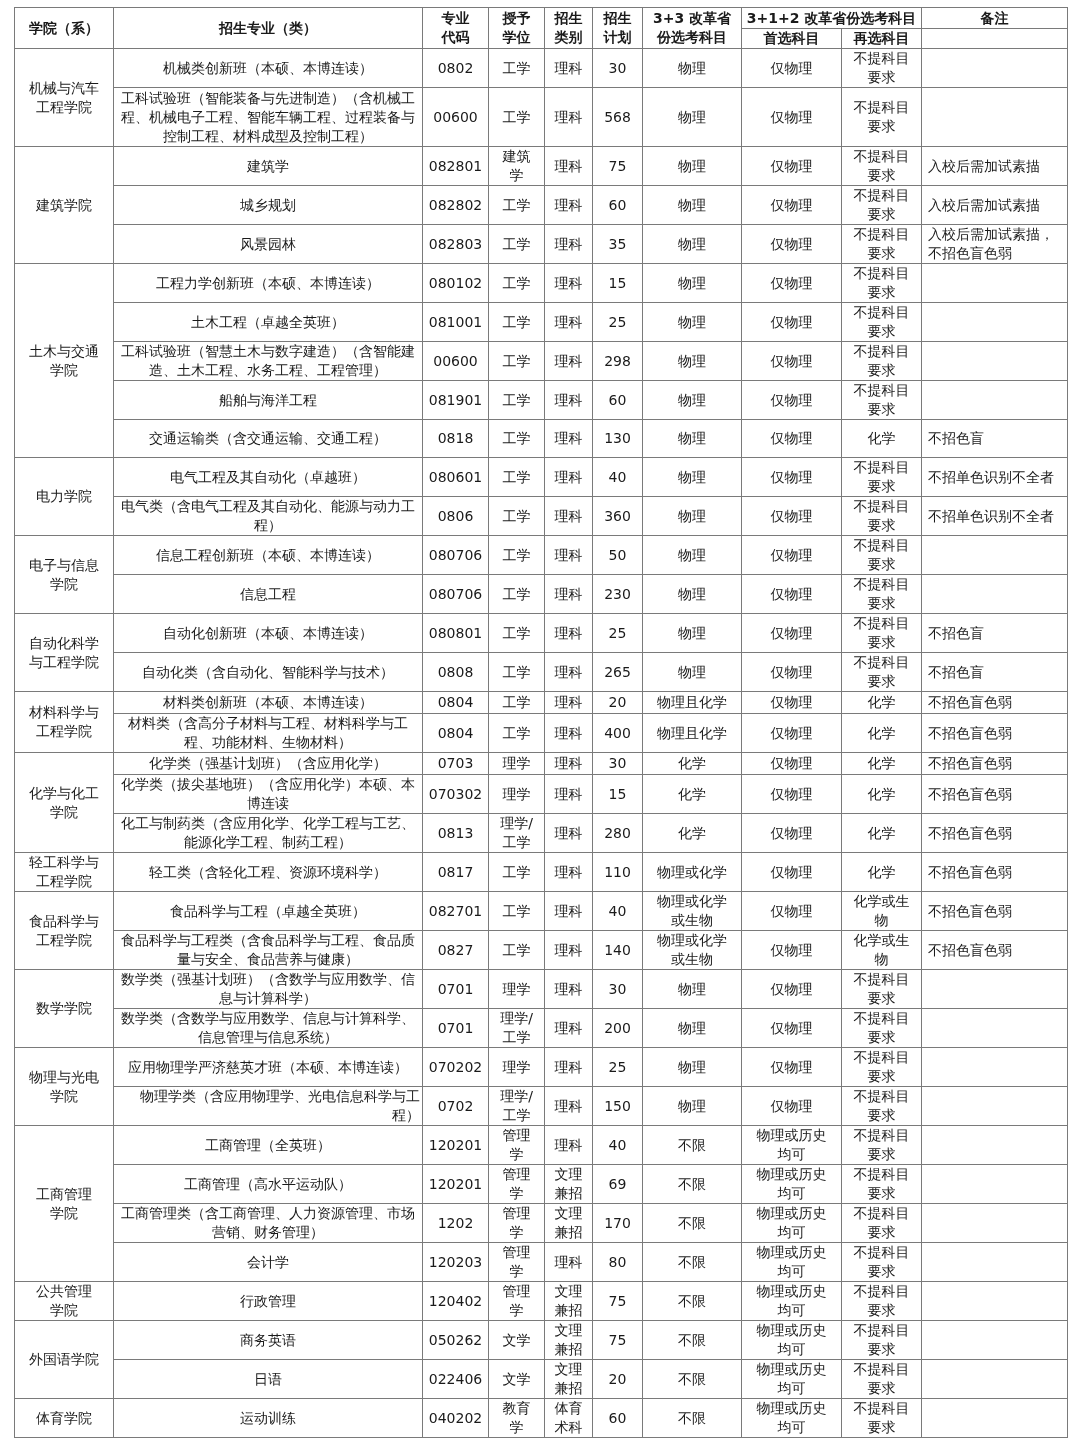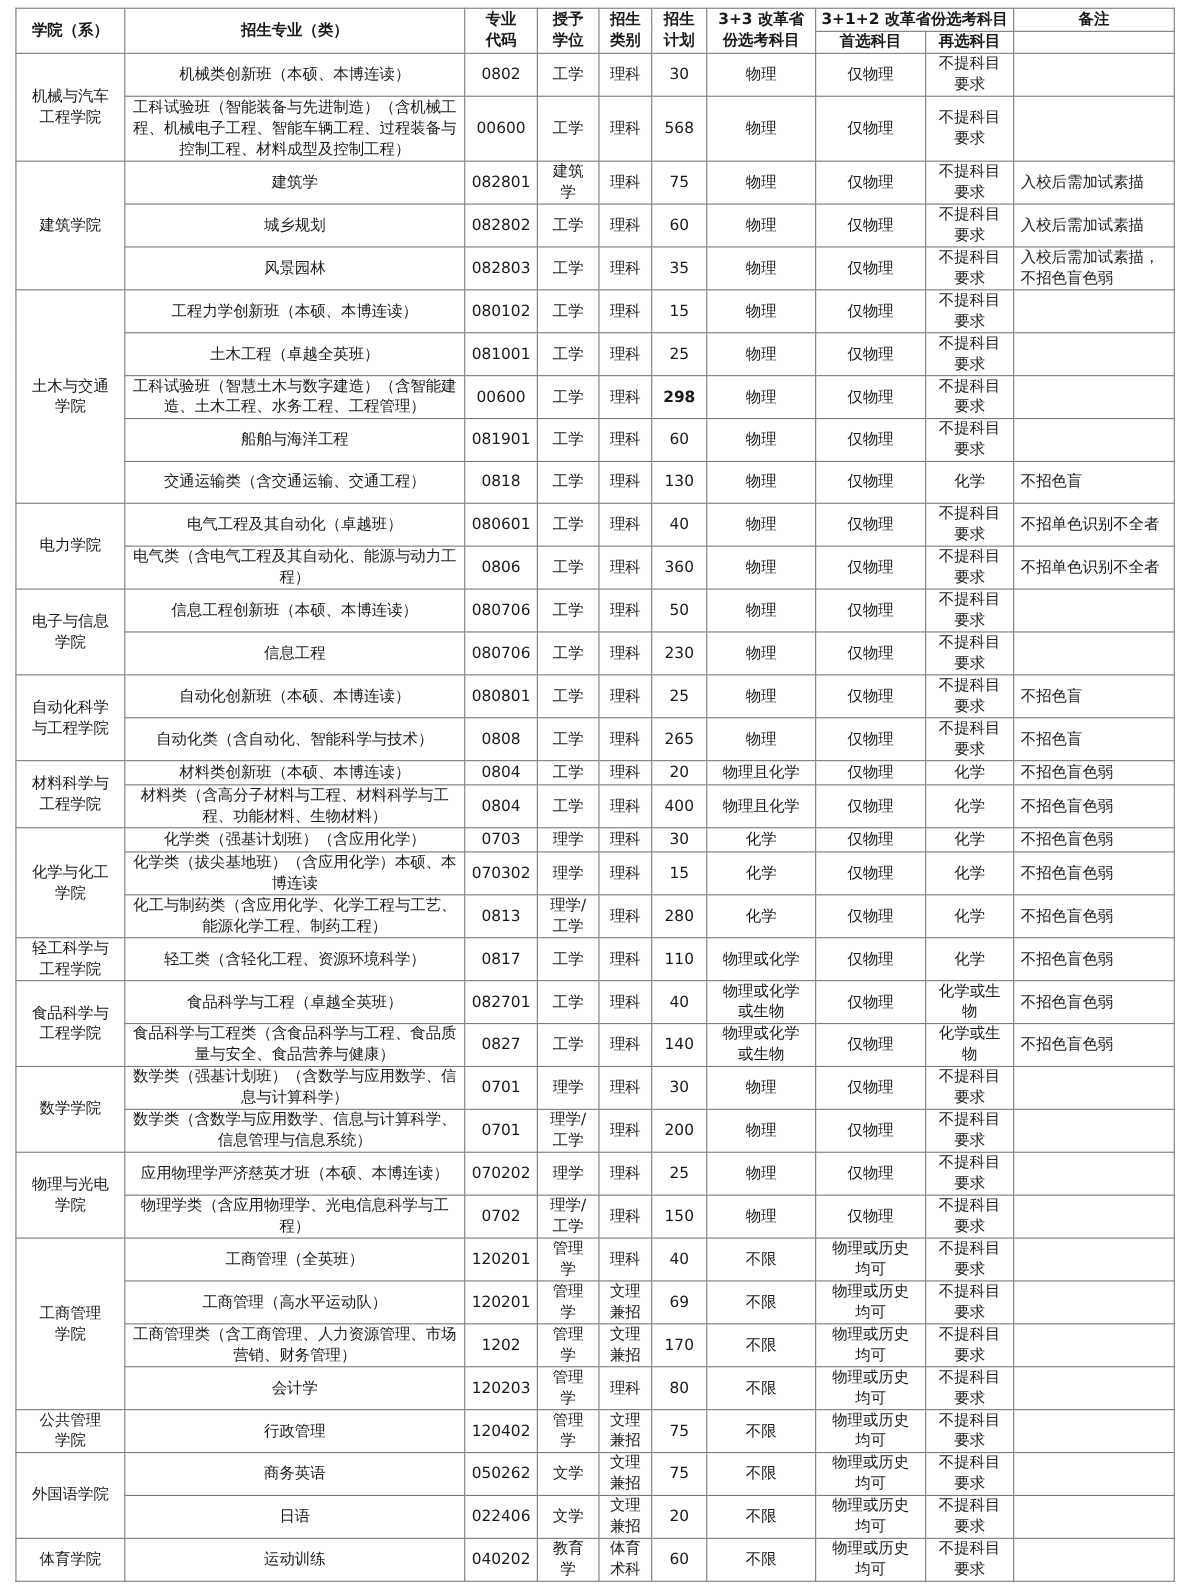--- a/index.html
+++ b/index.html
@@ -143,21 +143,21 @@
           <td style="white-space: pre-line;">仅物理</td>
           <td style="white-space: pre-line;">不提科目
 要求</td>
           <td class="left" style="white-space: pre-line;"></td>
         </tr>
         <tr style="height: 39px;">
           <td class="major" style="white-space: pre-line;">工科试验班（智慧土木与数字建造）（含智能建造、土木工程、水务工程、工程管理）</td>
           <td style="white-space: pre-line;">00600</td>
           <td style="white-space: pre-line;">工学</td>
           <td style="white-space: pre-line;">理科</td>
-          <td style="white-space: pre-line; font-weight: bold;">298</td>
+          <td style="white-space: pre-line;">298</td>
           <td style="white-space: pre-line;">物理</td>
           <td style="white-space: pre-line;">仅物理</td>
           <td style="white-space: pre-line;">不提科目
 要求</td>
           <td class="left" style="white-space: pre-line;"></td>
         </tr>
         <tr style="height: 39px;">
           <td class="major" style="white-space: pre-line;">船舶与海洋工程</td>
           <td style="white-space: pre-line;">081901</td>
           <td style="white-space: pre-line;">工学</td>
@@ -392,21 +392,21 @@
           <td style="white-space: pre-line;">理学</td>
           <td style="white-space: pre-line;">理科</td>
           <td style="white-space: pre-line;">25</td>
           <td style="white-space: pre-line;">物理</td>
           <td style="white-space: pre-line;">仅物理</td>
           <td style="white-space: pre-line;">不提科目
 要求</td>
           <td class="left" style="white-space: pre-line;"></td>
         </tr>
         <tr style="height: 39px;">
-          <td class="major" style="white-space: pre-line;">物理学类（含应用物理学、光电信息科学与工程）</td>
+          <td class="major" style="white-space: pre-line; text-align: right;">物理学类（含应用物理学、光电信息科学与工程）</td>
           <td style="white-space: pre-line;">0702</td>
           <td style="white-space: pre-line;">理学/
 工学</td>
           <td style="white-space: pre-line;">理科</td>
           <td style="white-space: pre-line;">150</td>
           <td style="white-space: pre-line;">物理</td>
           <td style="white-space: pre-line;">仅物理</td>
           <td style="white-space: pre-line;">不提科目
 要求</td>
           <td class="left" style="white-space: pre-line;"></td>

